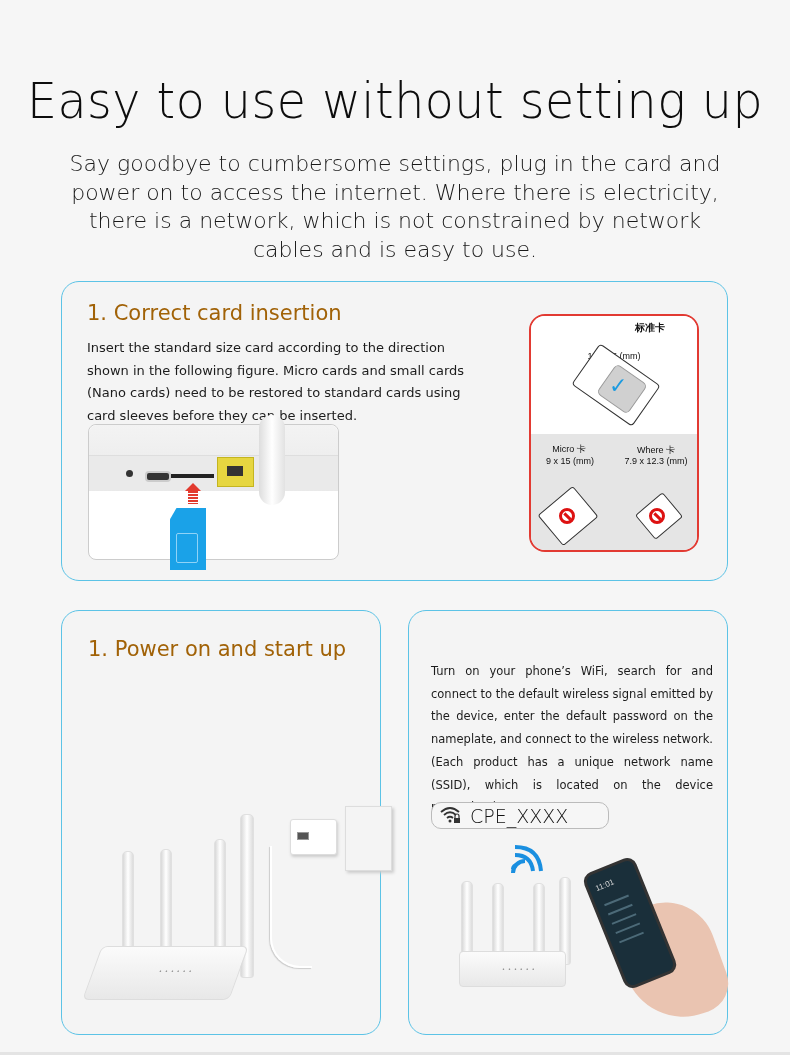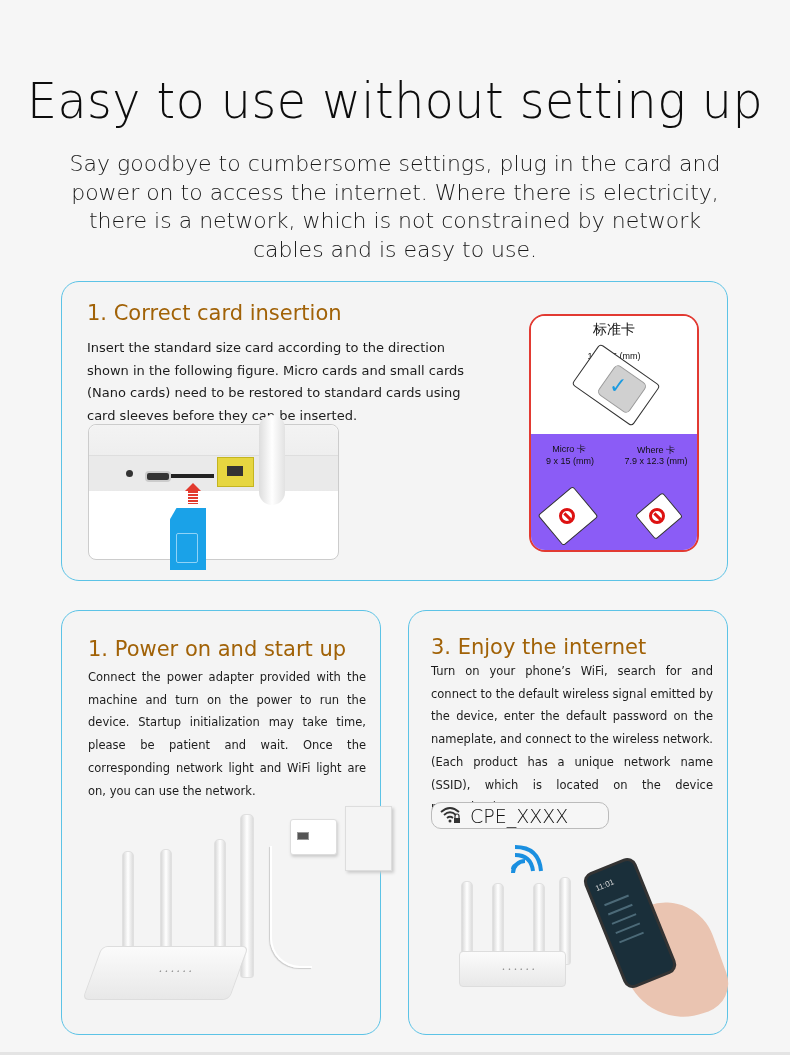--- a/index.html
+++ b/index.html
@@ -53,23 +53,23 @@
     clip-path: polygon(18% 0, 100% 0, 100% 100%, 0 100%, 0 18%);
   }
   .sim-card-blue::after { content: ""; position: absolute; left: 6px; top: 25px; width: 20px; height: 28px; border: 1px solid #8fd3f7; border-radius: 2px; }
 
   
   .sim-diagram {
     position: absolute; left: 467px; top: 32px; width: 166px; height: 234px;
     border: 2px solid #e23a32; border-radius: 16px; overflow: hidden; background: #fff;
   }
   .diag-top { position: absolute; left: 0; top: 0; width: 100%; height: 118px; background: #fff; }
-  .diag-bottom { position: absolute; left: 0; top: 118px; width: 100%; height: 116px; background: #8b5cf6; }
+  .diag-bottom { position: absolute; left: 0; top: 118px; width: 100%; height: 116px; background: #e5e5e5; }
   .diag-label { position: absolute; font-size: 9px; color: #111; font-family: "Liberation Sans", sans-serif; text-align: center; }
-  .diag-label.bold { font-weight: normal; font-size: 14px; }
+  .diag-label.bold { font-weight: bold; font-size: 10px; margin-left: 36px; }
   .sim-shape {
     position: absolute; background: #fff; border: 1px solid #333; transform: rotate(35deg);
   }
   .chip { position: absolute; background: #d0d0d0; border: 1px solid #999; border-radius: 5px; }
   .check-icon { position: absolute; font-size: 22px; color: #1c9be0; font-weight: bold; }
   .no-icon {
     position: absolute; width: 16px; height: 16px; border: 3px solid #d11; border-radius: 50%;
     box-sizing: border-box;
   }
   .no-icon::after { content: ""; position: absolute; left: 1px; top: 4px; width: 9px; height: 3px; background: #d11; transform: rotate(45deg); }
@@ -146,38 +146,36 @@
       <div class="sim-shape" style="left:14px;top:62px;width:44px;height:38px;border-radius:3px;transform:rotate(-40deg);"></div>
       <div class="no-icon" style="left:28px;top:74px;"></div>
       <div class="sim-shape" style="left:110px;top:66px;width:34px;height:30px;border-radius:3px;transform:rotate(-40deg);"></div>
       <div class="no-icon" style="left:118px;top:74px;"></div>
     </div>
   </div>
 </section>
 
 <section id="card2" class="card">
   <div class="card-title">1. Power on and start up</div>
-  <div class="card-body">Connect the power adapter provided with the machine and turn on the power to run the device. Startup initialization may take time, please be patient and wait. Once the corresponding network light and WiFi light are on, you can use the network.</div>
 
   <div>
     <div class="antenna" style="left:60px;top:240px;height:115px;"></div>
     <div class="antenna" style="left:98px;top:238px;height:110px;"></div>
     <div class="antenna" style="left:152px;top:228px;height:120px;"></div>
     <div class="antenna" style="left:178px;top:203px;height:162px;width:12px;"></div>
     <div class="router-flat" style="left:30px;top:335px;width:145px;height:52px;">
       <span class="leds">••••••</span>
     </div>
     <div class="wall-plate"></div>
     <div class="adapter"></div>
     <div class="cable"></div>
   </div>
 </section>
 
 <section id="card3" class="card">
-  <div class="card-title">3. Enjoy the internet</div>
   <div class="card-body">Turn on your phone’s WiFi, search for and connect to the default wireless signal emitted by the device, enter the default password on the nameplate, and connect to the wireless network. (Each product has a unique network name (SSID), which is located on the device nameplate)</div>
 
   <div class="ssid-bar">
     <span class="wifi-lock-icon">
       <svg width="22" height="18" viewBox="0 0 22 18">
         <path d="M1 6 Q10 -2 19 6" stroke="#333" stroke-width="1.8" fill="none"></path>
         <path d="M4 9 Q10 3.5 16 9" stroke="#333" stroke-width="1.8" fill="none"></path>
         <path d="M7 12 Q10 9.5 13 12" stroke="#333" stroke-width="1.8" fill="none"></path>
         <circle cx="10" cy="15" r="1.5" fill="#333"></circle>
         <rect x="14" y="12" width="6" height="5" fill="#333"></rect>

